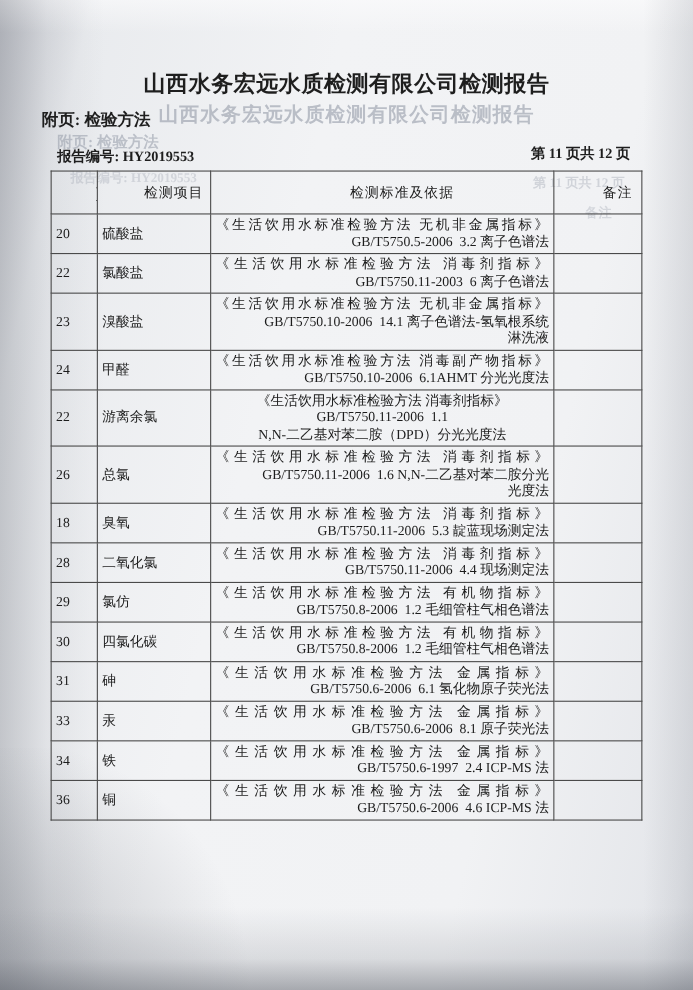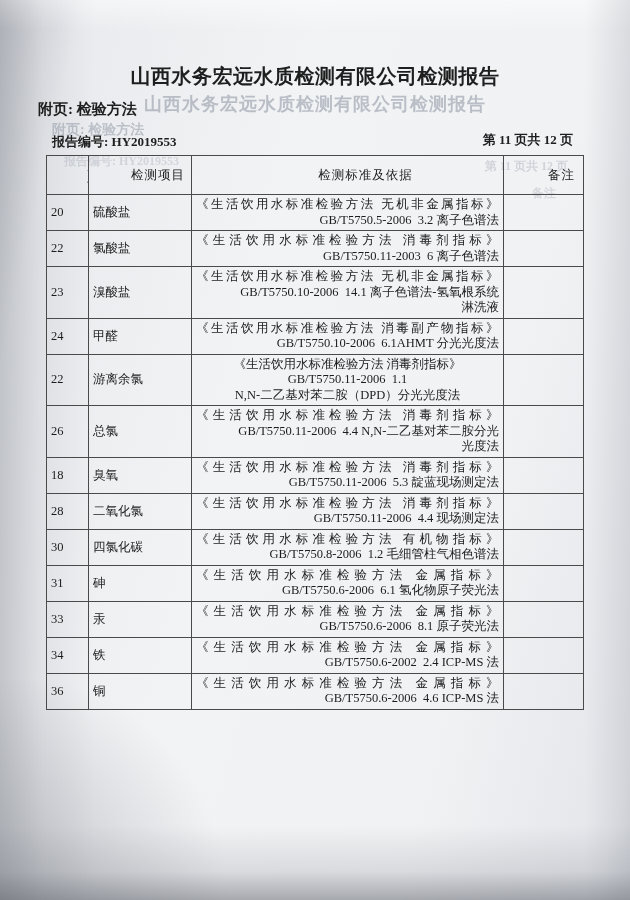--- a/index.html
+++ b/index.html
@@ -136,21 +136,21 @@
             <div class="ln-c">GB/T5750.11-2006  1.1</div>
             <div class="ln-c">N,N-二乙基对苯二胺（DPD）分光光度法</div>
           </td>
           <td class="cell-remark"></td>
         </tr>
         <tr>
           <td class="cell-no">26</td>
           <td class="cell-item">总氯</td>
           <td class="cell-std">
             <div class="ln-1">《生活饮用水标准检验方法 消毒剂指标》</div>
-            <div class="ln-n">GB/T5750.11-2006  4.4 N,N-二乙基对苯二胺分光</div>
+            <div class="ln-n">GB/T5750.11-2006  1.6 N,N-二乙基对苯二胺分光</div>
             <div class="ln-n">光度法</div>
           </td>
           <td class="cell-remark"></td>
         </tr>
         <tr>
           <td class="cell-no">18</td>
           <td class="cell-item">臭氧</td>
           <td class="cell-std">
             <div class="ln-1">《生活饮用水标准检验方法 消毒剂指标》</div>
             <div class="ln-n">GB/T5750.11-2006  5.3 靛蓝现场测定法</div>
@@ -160,20 +160,29 @@
         <tr>
           <td class="cell-no">28</td>
           <td class="cell-item">二氧化氯</td>
           <td class="cell-std">
             <div class="ln-1">《生活饮用水标准检验方法 消毒剂指标》</div>
             <div class="ln-n">GB/T5750.11-2006  4.4 现场测定法</div>
           </td>
           <td class="cell-remark"></td>
         </tr>
         <tr>
+          <td class="cell-no">29</td>
+          <td class="cell-item">氯仿</td>
+          <td class="cell-std">
+            <div class="ln-1">《生活饮用水标准检验方法 有机物指标》</div>
+            <div class="ln-n">GB/T5750.8-2006  1.2 毛细管柱气相色谱法</div>
+          </td>
+          <td class="cell-remark"></td>
+        </tr>
+        <tr>
           <td class="cell-no">30</td>
           <td class="cell-item">四氯化碳</td>
           <td class="cell-std">
             <div class="ln-1">《生活饮用水标准检验方法 有机物指标》</div>
             <div class="ln-n">GB/T5750.8-2006  1.2 毛细管柱气相色谱法</div>
           </td>
           <td class="cell-remark"></td>
         </tr>
         <tr>
           <td class="cell-no">31</td>
@@ -191,21 +200,21 @@
             <div class="ln-1">《生活饮用水标准检验方法 金属指标》</div>
             <div class="ln-n">GB/T5750.6-2006  8.1 原子荧光法</div>
           </td>
           <td class="cell-remark"></td>
         </tr>
         <tr>
           <td class="cell-no">34</td>
           <td class="cell-item">铁</td>
           <td class="cell-std">
             <div class="ln-1">《生活饮用水标准检验方法 金属指标》</div>
-            <div class="ln-n">GB/T5750.6-2002  2.4 ICP-MS 法</div>
+            <div class="ln-n">GB/T5750.6-1997  2.4 ICP-MS 法</div>
           </td>
           <td class="cell-remark"></td>
         </tr>
         <tr>
           <td class="cell-no">36</td>
           <td class="cell-item">铜</td>
           <td class="cell-std">
             <div class="ln-1">《生活饮用水标准检验方法 金属指标》</div>
             <div class="ln-n">GB/T5750.6-2006  4.6 ICP-MS 法</div>
           </td>

